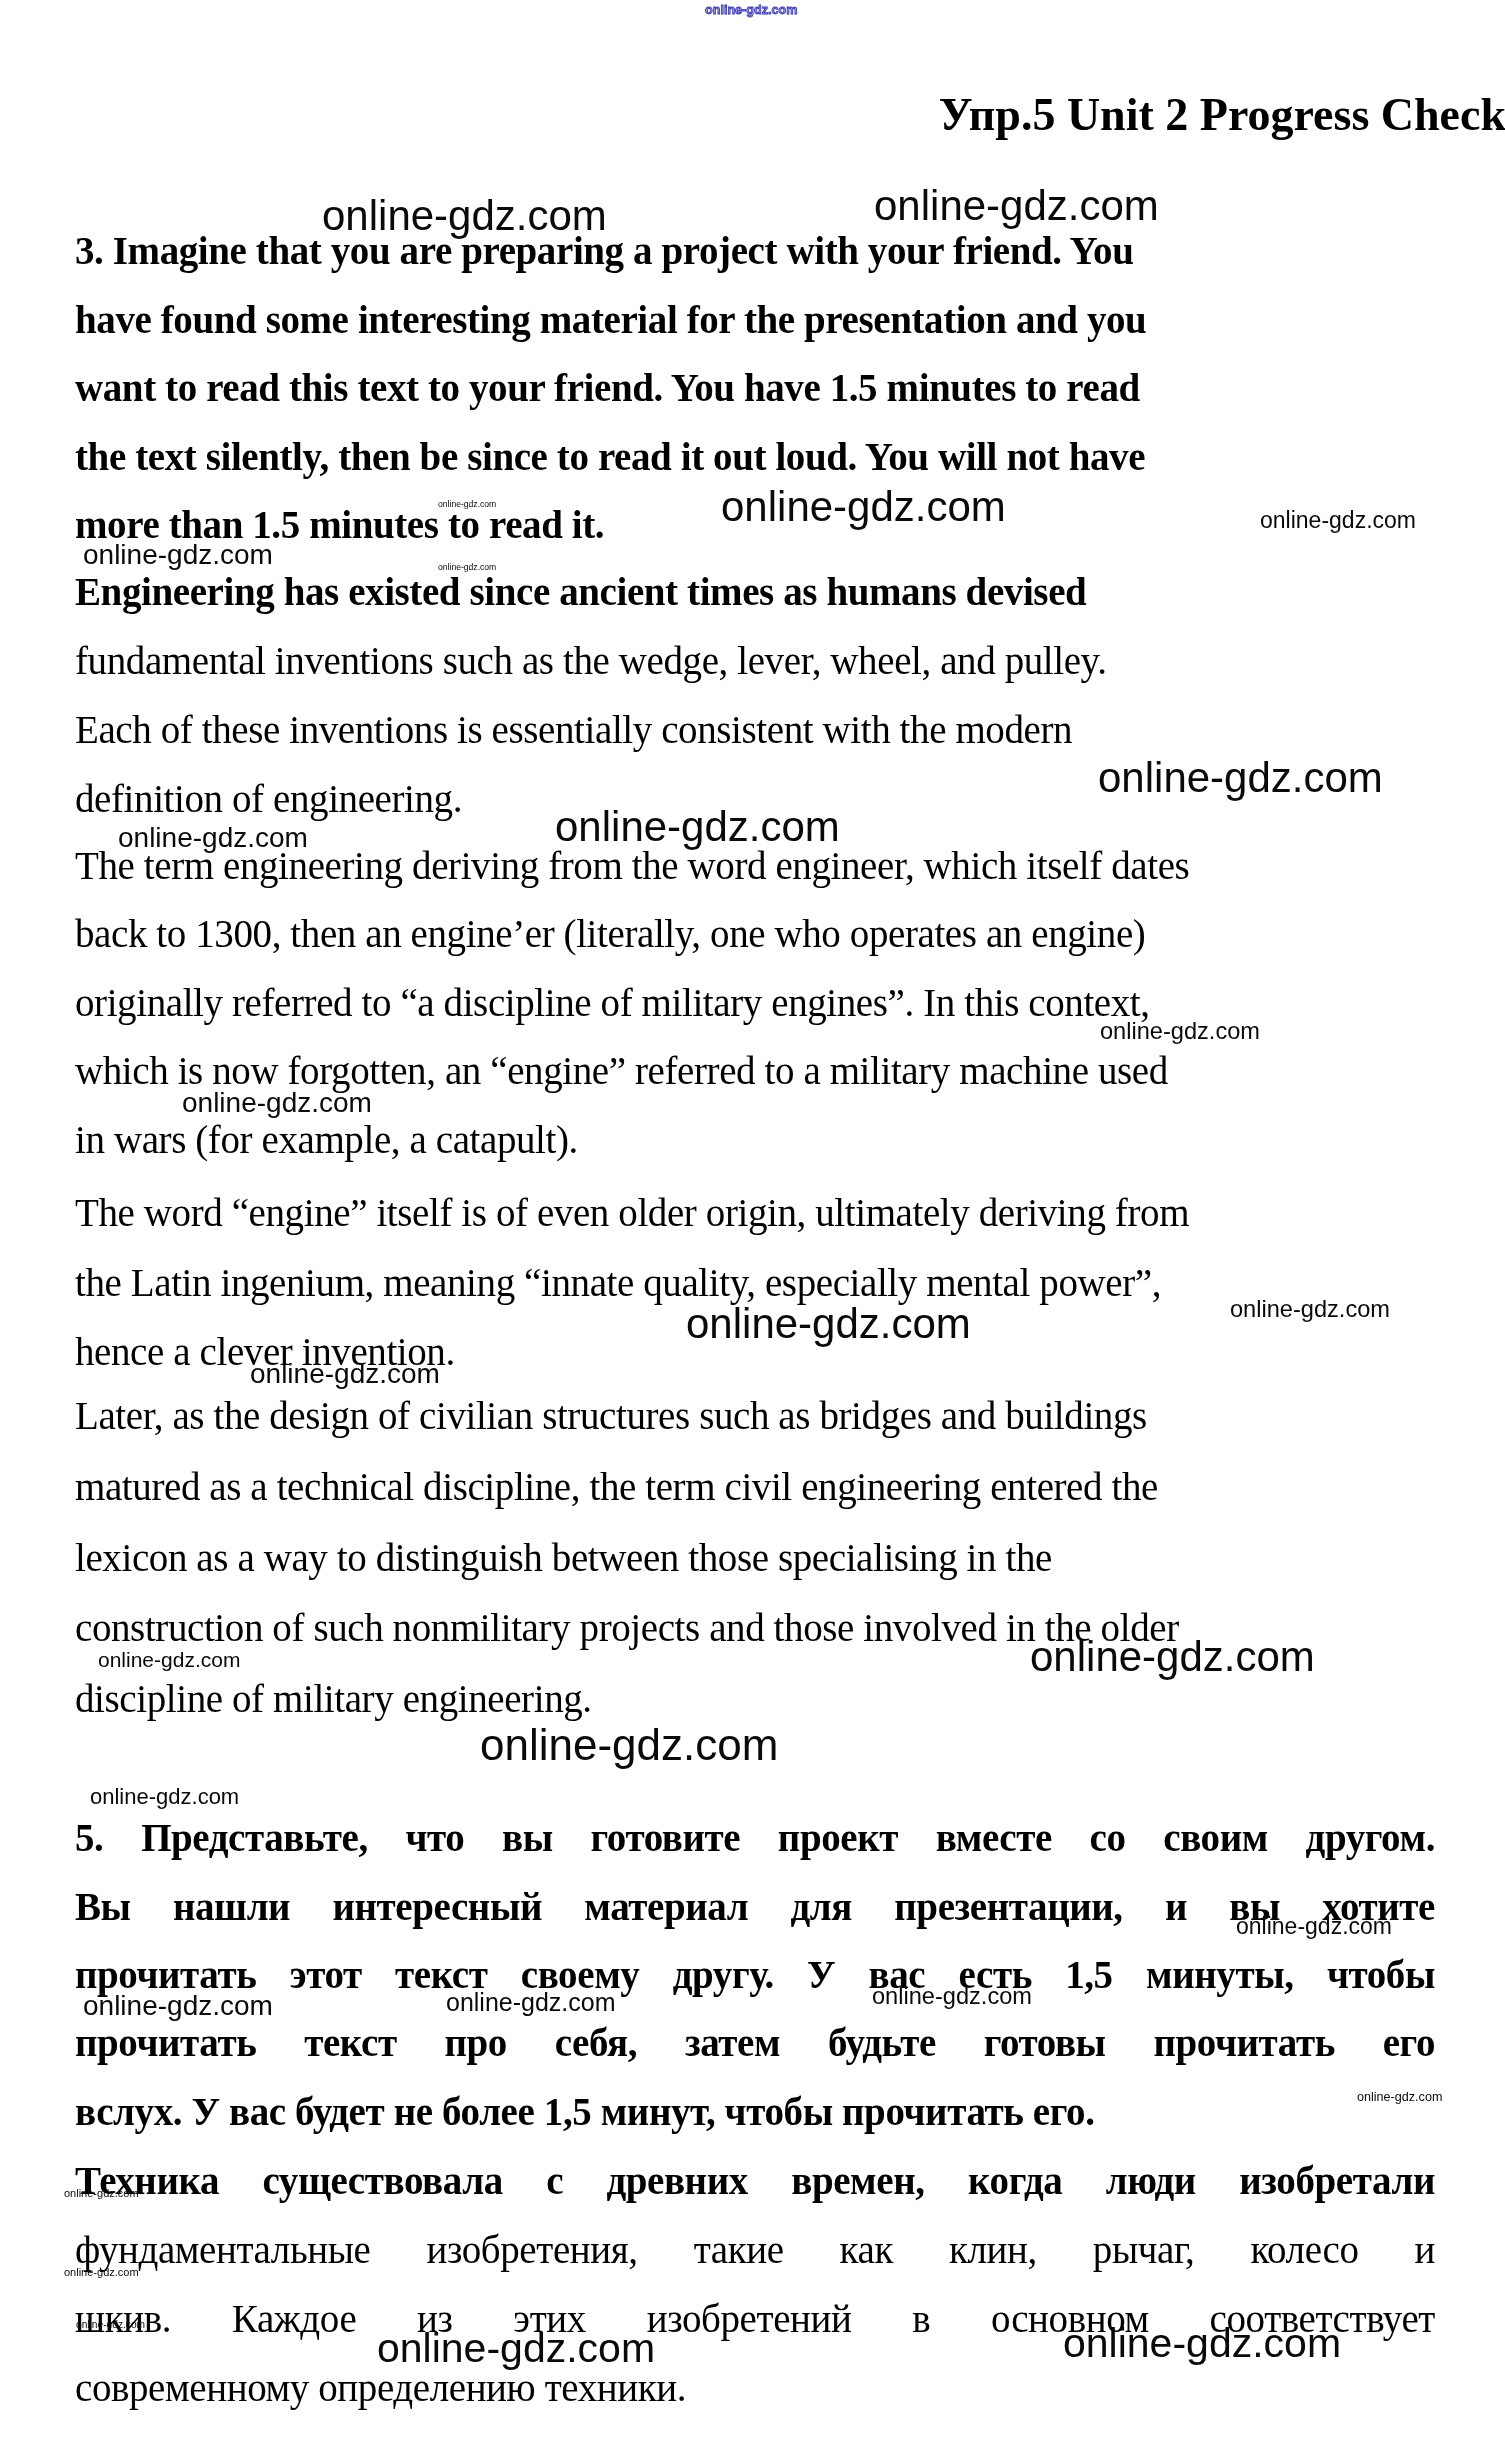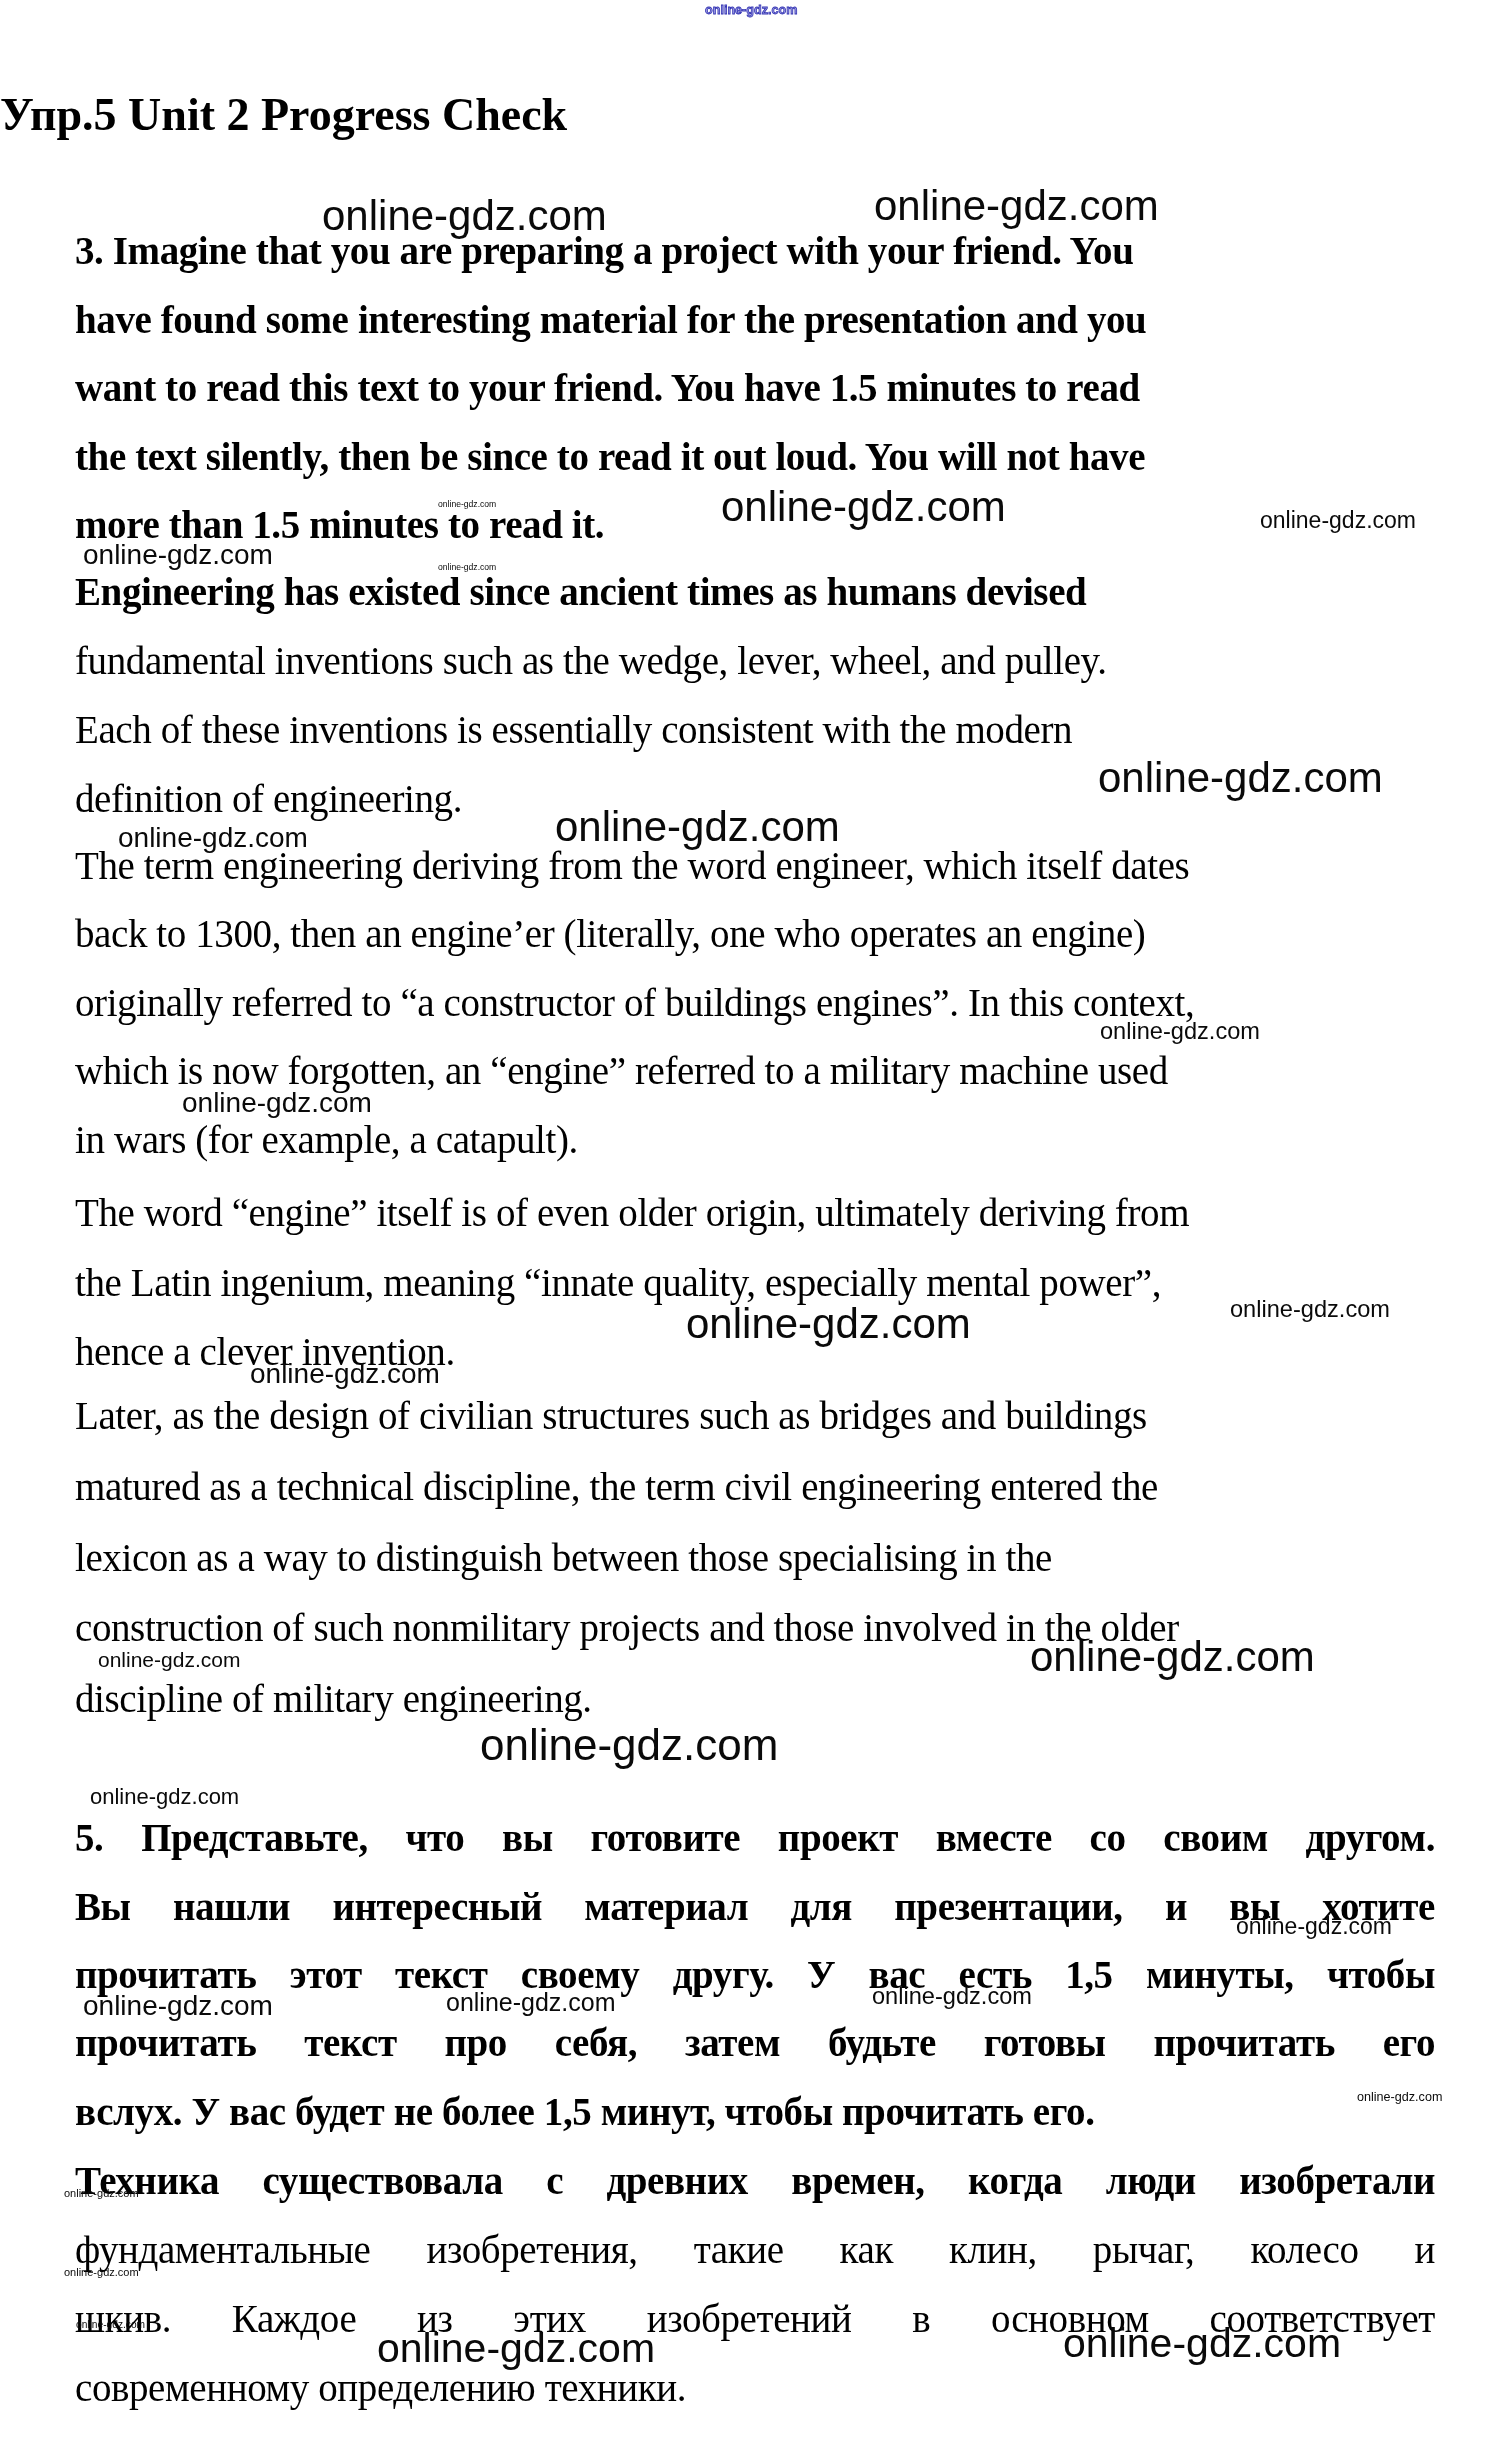--- a/index.html
+++ b/index.html
@@ -8,21 +8,21 @@
     background: #ffffff;
     position: relative;
     font-family: "Liberation Serif", serif;
     overflow: hidden;
   }
   #page {
     position: absolute; inset: 0;
   }
   #title {
     position: absolute; top: 88px; left: 0; width: 100%;
-    text-align: left;
+    text-align: right;
     font-weight: 700;
     font-size: 46px;
     color: #000;
   }
   .line {
     position: absolute;
     left: 75px;
     font-size: 39px;
     line-height: 1.15;
     color: #000;
@@ -64,21 +64,21 @@
       </div>
       <div>
         <div class="line" style="top: 570px; font-weight: bold;">Engineering has existed since ancient times as humans devised</div>
         <div class="line" style="top: 639px;">fundamental inventions such as the wedge, lever, wheel, and pulley.</div>
         <div class="line" style="top: 708px;">Each of these inventions is essentially consistent with the modern</div>
         <div class="line" style="top: 777px;">definition of engineering.</div>
       </div>
       <div>
         <div class="line" style="top: 844px;">The term engineering deriving from the word engineer, which itself dates</div>
         <div class="line" style="top: 912px;">back to 1300, then an engine’er (literally, one who operates an engine)</div>
-        <div class="line" style="top: 981px;">originally referred to “a constructor of buildings engines”. In this context,</div>
+        <div class="line" style="top: 981px;">originally referred to “a discipline of military engines”. In this context,</div>
         <div class="line" style="top: 1049px;">which is now forgotten, an “engine” referred to a military machine used</div>
         <div class="line" style="top: 1118px;">in wars (for example, a catapult).</div>
       </div>
       <div>
         <div class="line" style="top: 1191px;">The word “engine” itself is of even older origin, ultimately deriving from</div>
         <div class="line" style="top: 1261px;">the Latin ingenium, meaning “innate quality, especially mental power”,</div>
         <div class="line" style="top: 1330px;">hence a clever invention.</div>
       </div>
       <div>
         <div class="line" style="top: 1394px;">Later, as the design of civilian structures such as bridges and buildings</div>

